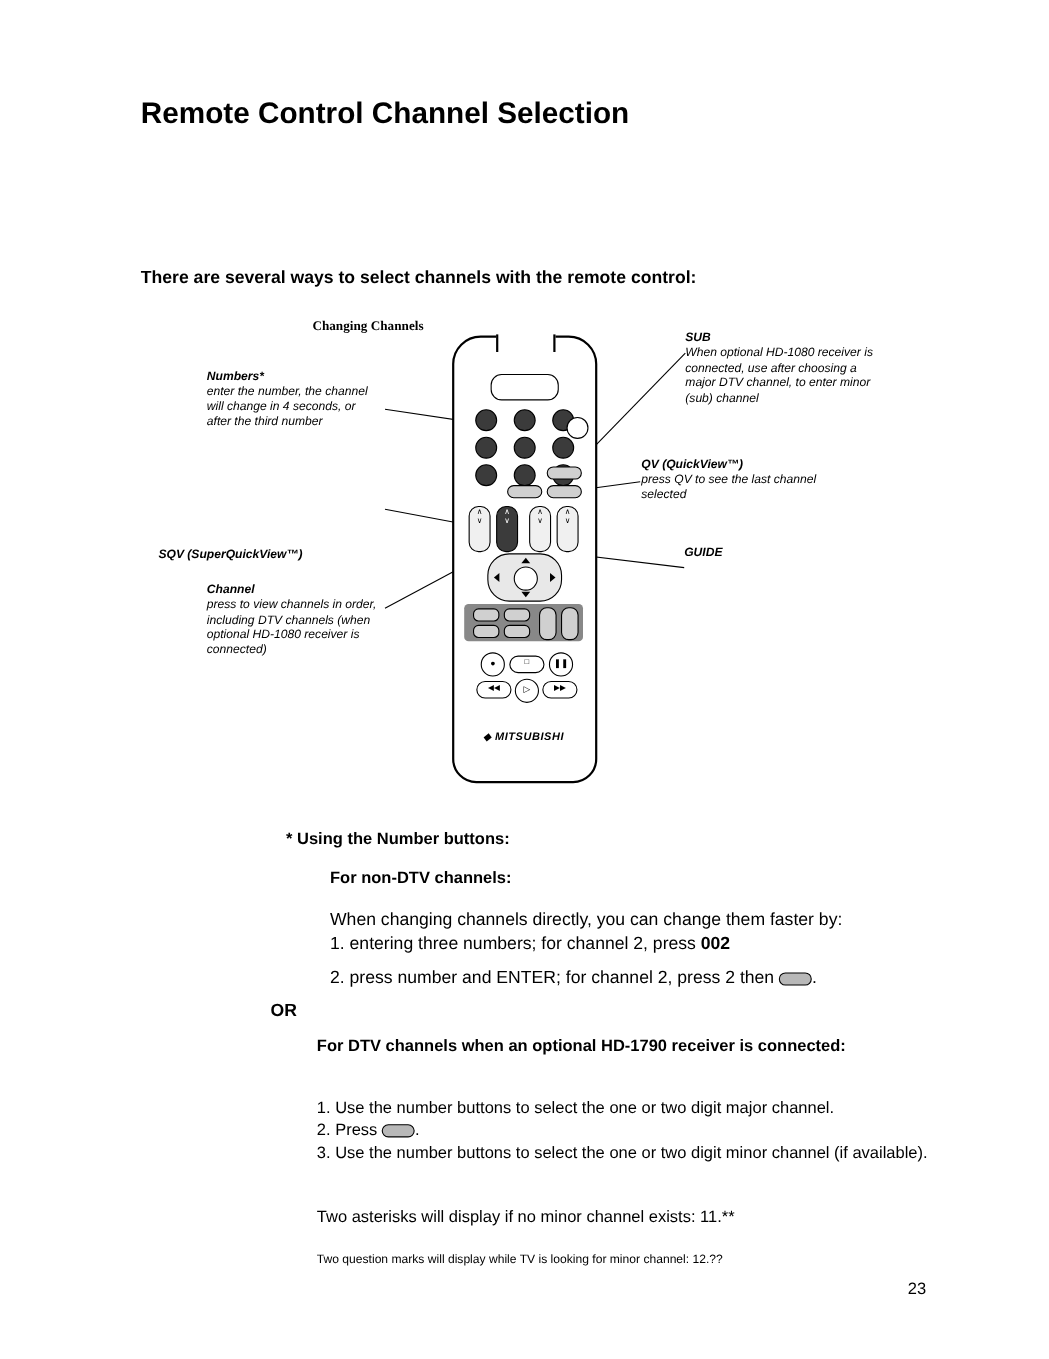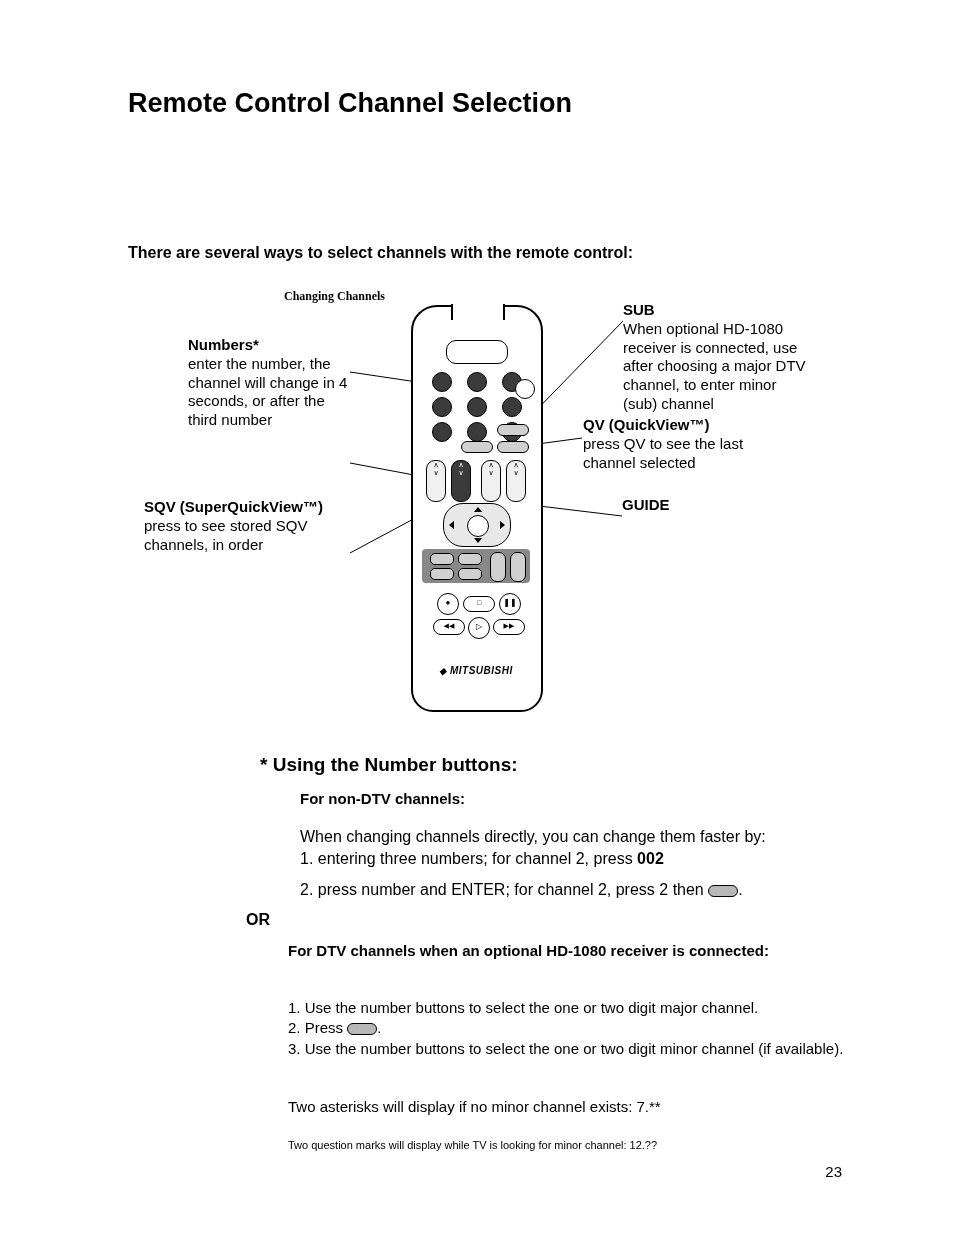--- a/index.html
+++ b/index.html
@@ -32,22 +32,23 @@
   .diagram-title {
     position: absolute;
     left: 284px;
     top: 289px;
     font-size: 12px;
     font-weight: bold;
     font-family: Liberation Serif, serif;
   }
   .callout {
     position: absolute;
-    font-size: 15px;
+    font-size: 11px;
     line-height: 1.25;
+    font-style: italic;
   }
   .callout .h { font-weight: bold; }
 
   
   .remote {
     position: absolute;
     left: 411px;
     top: 305px;
     width: 130px;
     height: 405px;
@@ -159,21 +160,21 @@
     stroke:#000;
     stroke-width:1;
     fill:none;
   }
 
   
   .sec-h {
     position:absolute;
     left: 260px;
     top: 754px;
-    font-size:19px;
+    font-size:15px;
     font-weight:bold;
   }
   .sub-h1 {
     position:absolute;
     left: 300px;
     top: 790px;
     font-size:15px;
     font-weight:bold;
   }
   .nondtv {
@@ -238,21 +239,24 @@
   <div class="title">Remote Control Channel Selection</div>
   <div class="intro">There are several ways to select channels with the remote control:</div>
   <div class="diagram-title">Changing Channels</div>
 
   <div class="callout" style="left:188px; top:336px; width:160px;">
     <div class="h">Numbers*</div>
     <div>enter the number, the channel will change in 4 seconds, or after the third number</div>
   </div>
   <div class="callout" style="left:144px; top:455px; width:205px;margin-top:43px;">
     <div class="h">SQV (SuperQuickView™)</div>
-    <div>press to see stored SQV channels, in order</div>
+  </div>
+  <div class="callout" style="left:188px; top:530px; width:160px;">
+    <div class="h">Channel</div>
+    <div>press to view channels in order, including DTV channels (when optional HD-1080 receiver is connected)</div>
   </div>
 
   <div class="callout" style="left:623px; top:301px; width:185px;">
     <div class="h">SUB</div>
     <div>When optional HD-1080 receiver is connected, use after choosing  a major DTV channel, to enter minor (sub) channel</div>
   </div>
   <div class="callout" style="left:583px; top:416px; width:200px;">
     <div class="h">QV (QuickView™)</div>
     <div>press QV to see the last channel selected</div>
   </div>
@@ -336,29 +340,29 @@
       <span>1.  entering three numbers;  for channel 2, press </span><span class="bold">002</span>
     </div>
     <div style="height:10px;"></div>
     <div>
       <span>2.  press number and ENTER;  for channel 2, press 2 then </span><span class="inline-pill"></span><span>.</span>
     </div>
   </div>
 
   <div class="or">OR</div>
 
-  <div class="sub-h2">For DTV channels when an optional HD-1080 receiver is connected:</div>
+  <div class="sub-h2">For DTV channels when an optional HD-1790 receiver is connected:</div>
 
   <div class="dtvlist">
     <div>1.  Use the number buttons to select the one or two digit major channel.</div>
     <div>
       <span>2.  Press </span><span class="inline-pill"></span><span>.</span>
     </div>
     <div style="padding-left:0;">
       <span>3.  Use the number buttons to select the one or two digit minor channel (if available).</span>
     </div>
   </div>
 
-  <div class="note1">Two asterisks will display if no minor channel exists:  7.**</div>
+  <div class="note1">Two asterisks will display if no minor channel exists:  11.**</div>
   <div class="note2">Two question marks will display while TV is looking for minor channel: 12.??</div>
 
   <div class="pagenum">23</div>
 </div>
 
 </body></html>

